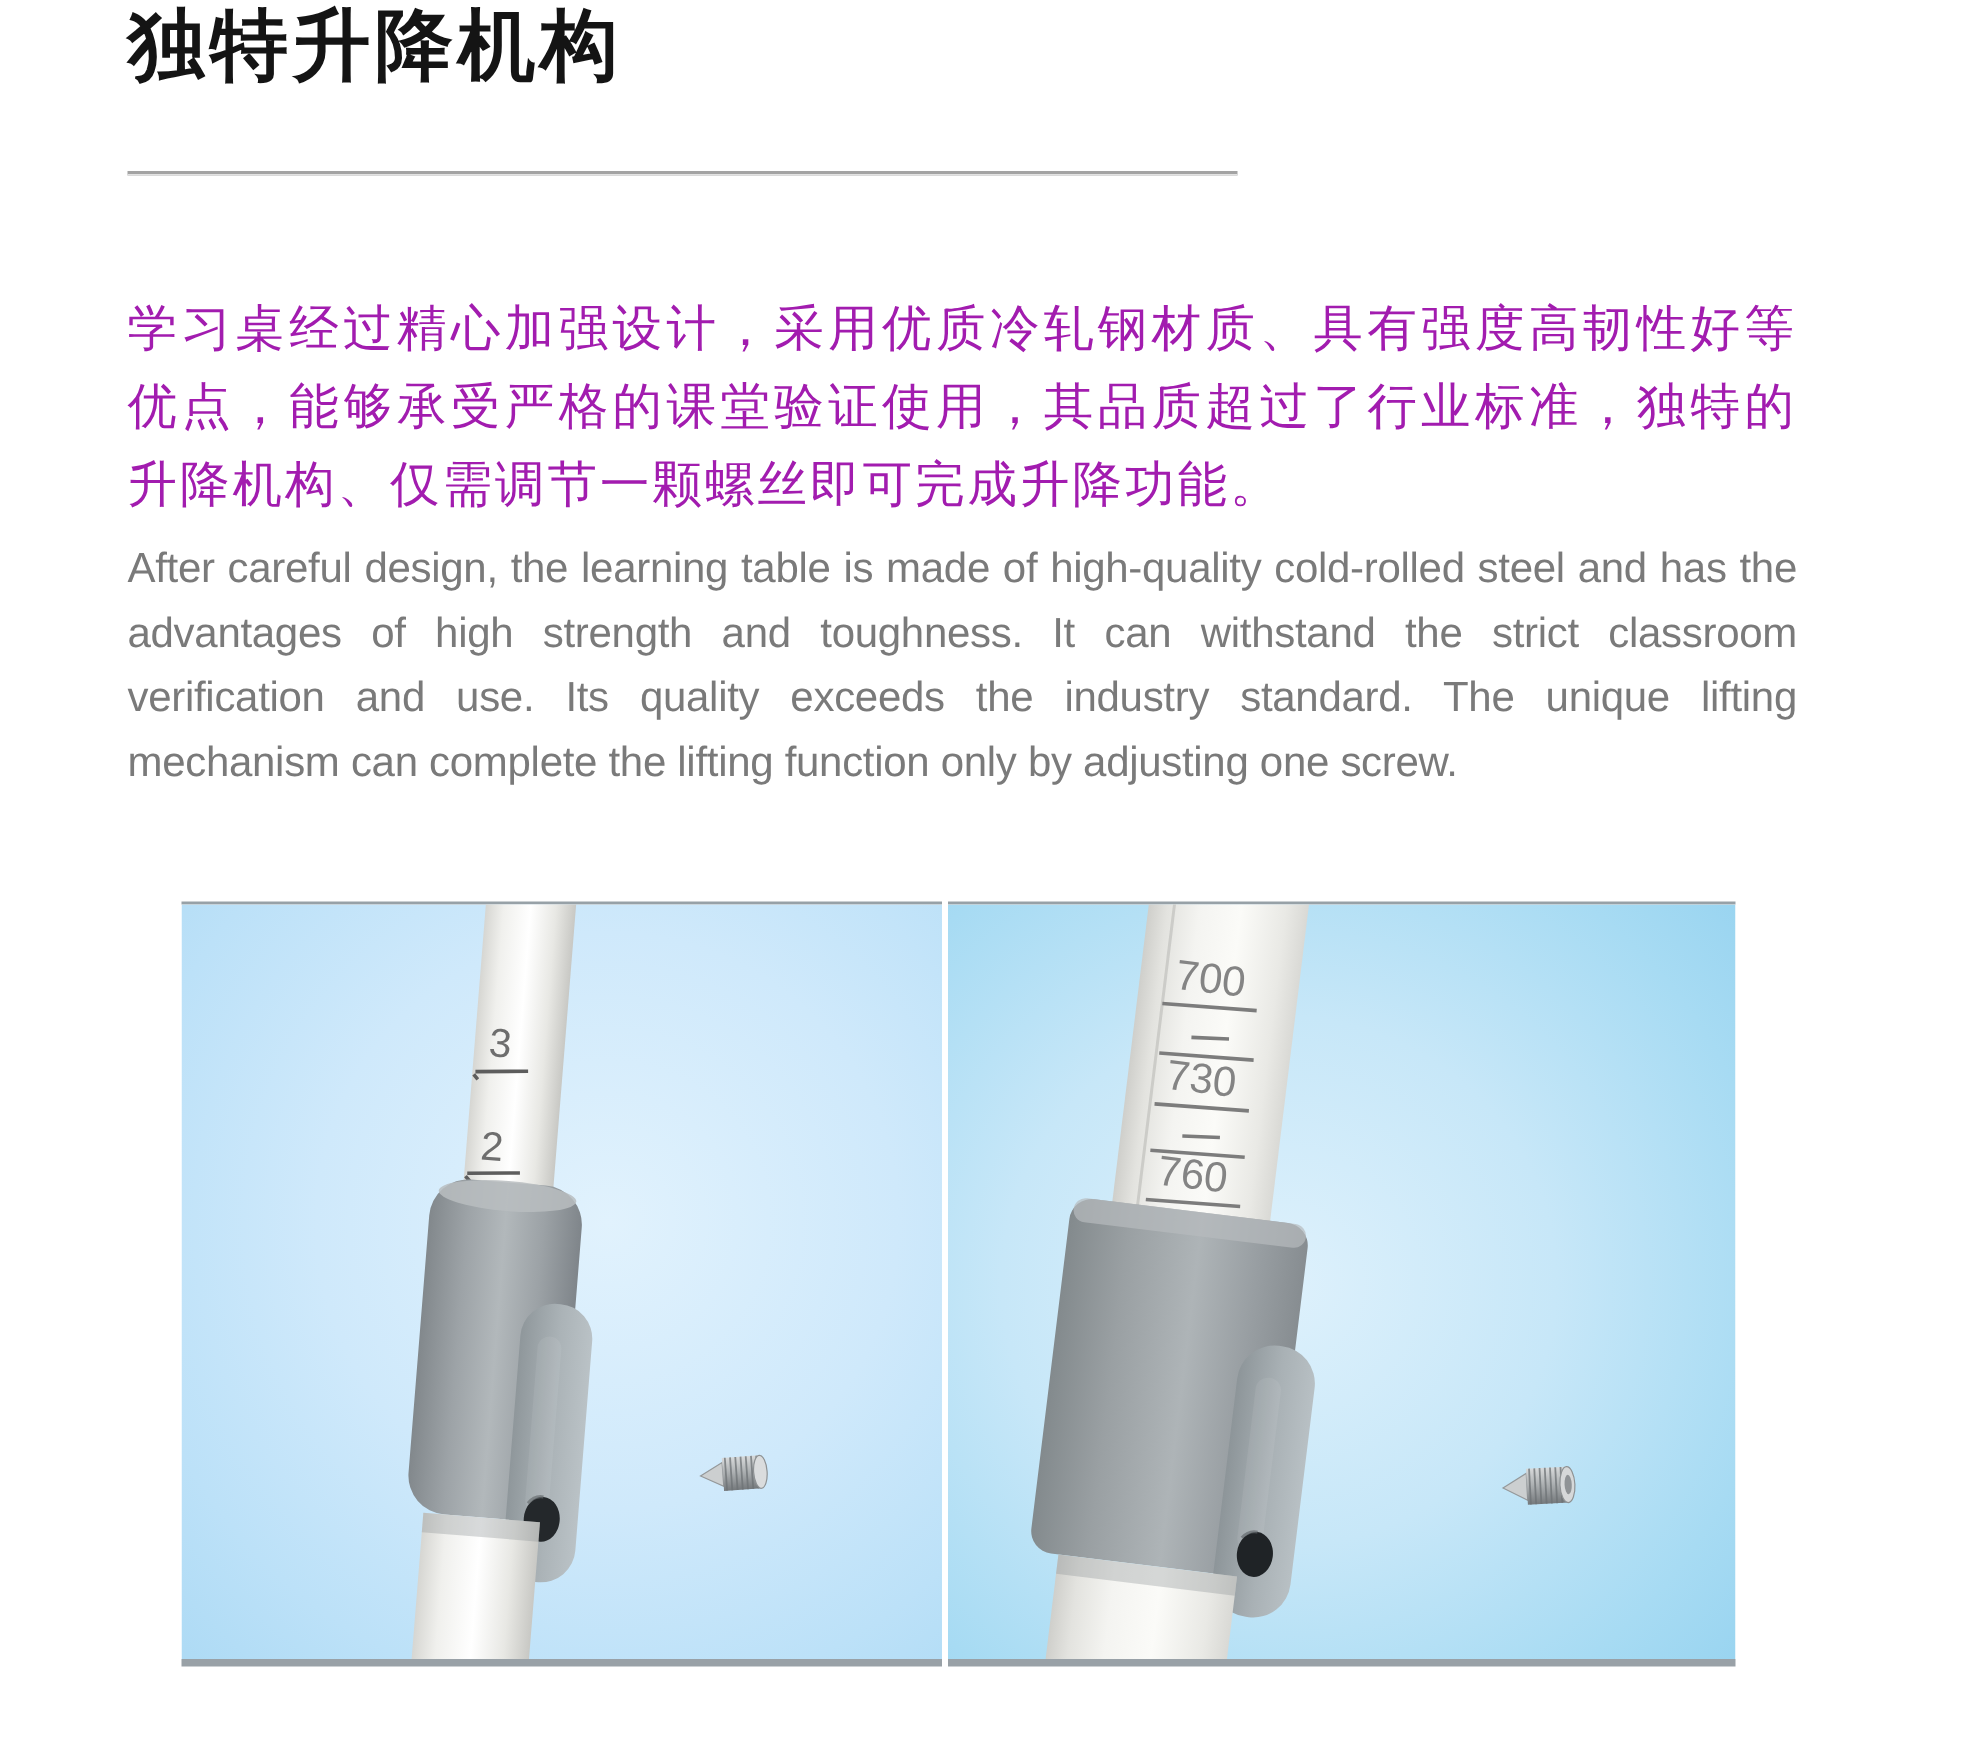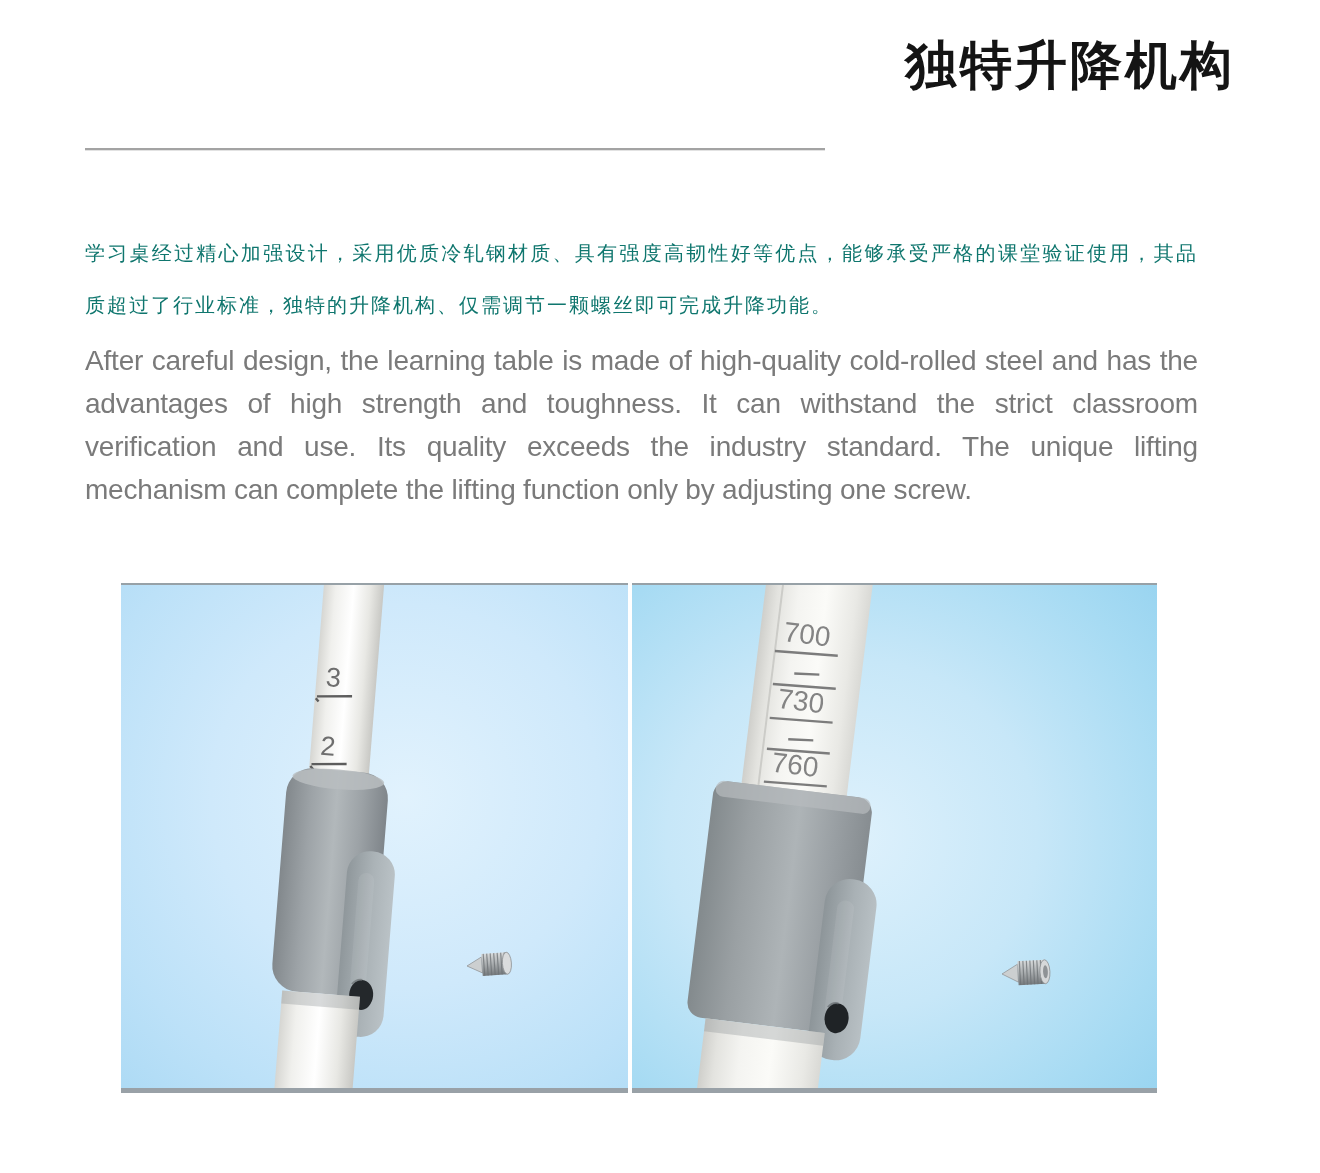--- a/index.html
+++ b/index.html
@@ -3,35 +3,34 @@
 <meta charset="utf-8">
 <style>
   html,body{margin:0;padding:0;background:#ffffff;}
   body{
     width:1320px;height:1173px;overflow:hidden;
     font-family:"Liberation Sans","DejaVu Sans",sans-serif;
     -webkit-font-smoothing:antialiased;
   }
   .content{padding:0 85px;}
   .title{
-    margin:0;padding-top:34px;
+    margin:0;
     font-size:52px;line-height:1.2;font-weight:800;
     color:#141414;letter-spacing:3px;
     font-family:"Liberation Sans","DejaVu Sans",sans-serif;
-    text-align:right;
   }
   .divider{
     width:740px;height:2px;border:none;
     background:#a3a3a3;border-bottom:1px solid #e2e2e2;
     margin:52px 0 0 0;
   }
   .zh-paragraph{
     width:1113px;margin:76px 0 0 0;
-    font-size:20px;line-height:52px;letter-spacing:2px;
-    color:#0f766e;text-align:justify;
+    font-size:33px;line-height:52px;letter-spacing:2px;
+    color:#a21caf;text-align:justify;
   }
   .en-paragraph{
     width:1113px;margin:8px 0 0 0;
     font-size:28px;line-height:43px;letter-spacing:-0.2px;
     color:#7a7a7a;text-align:justify;
   }
   .figures{
     display:flex;gap:4px;margin:72px 0 0 36px;
   }
   .figures figure{

